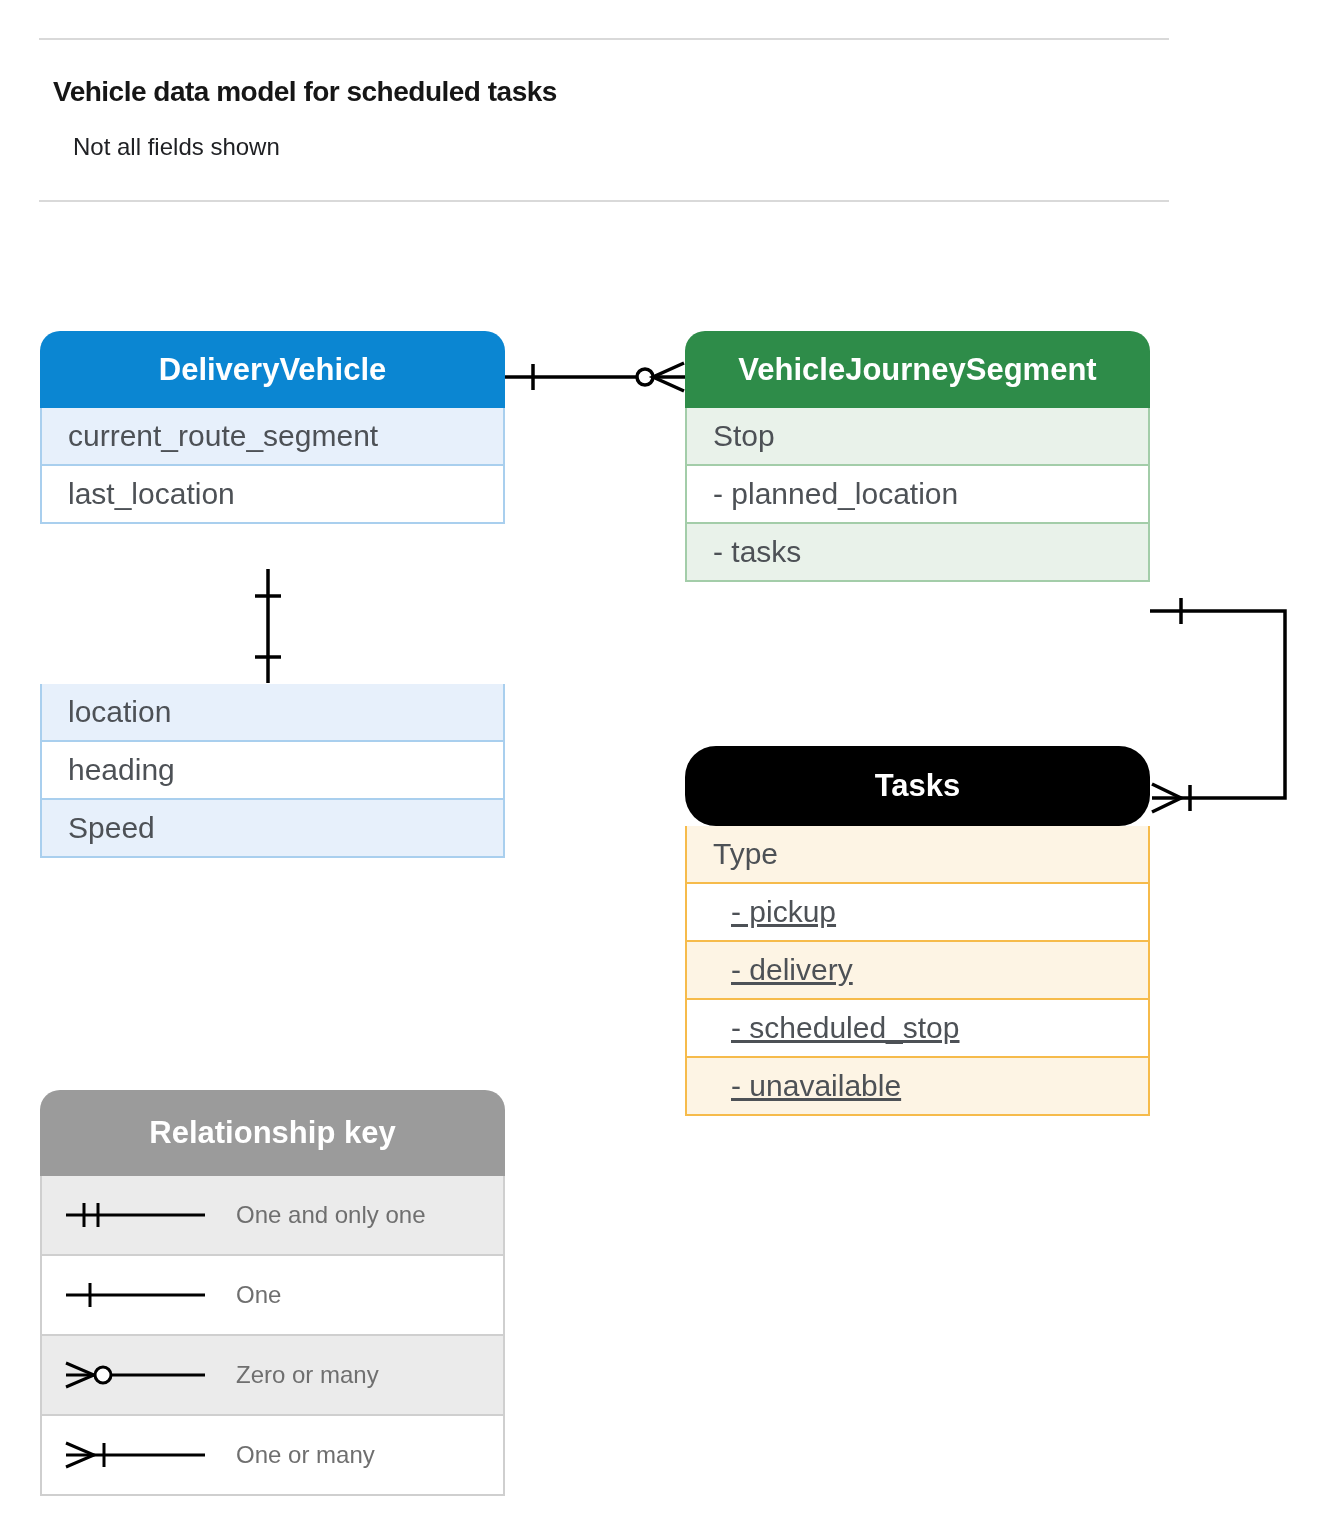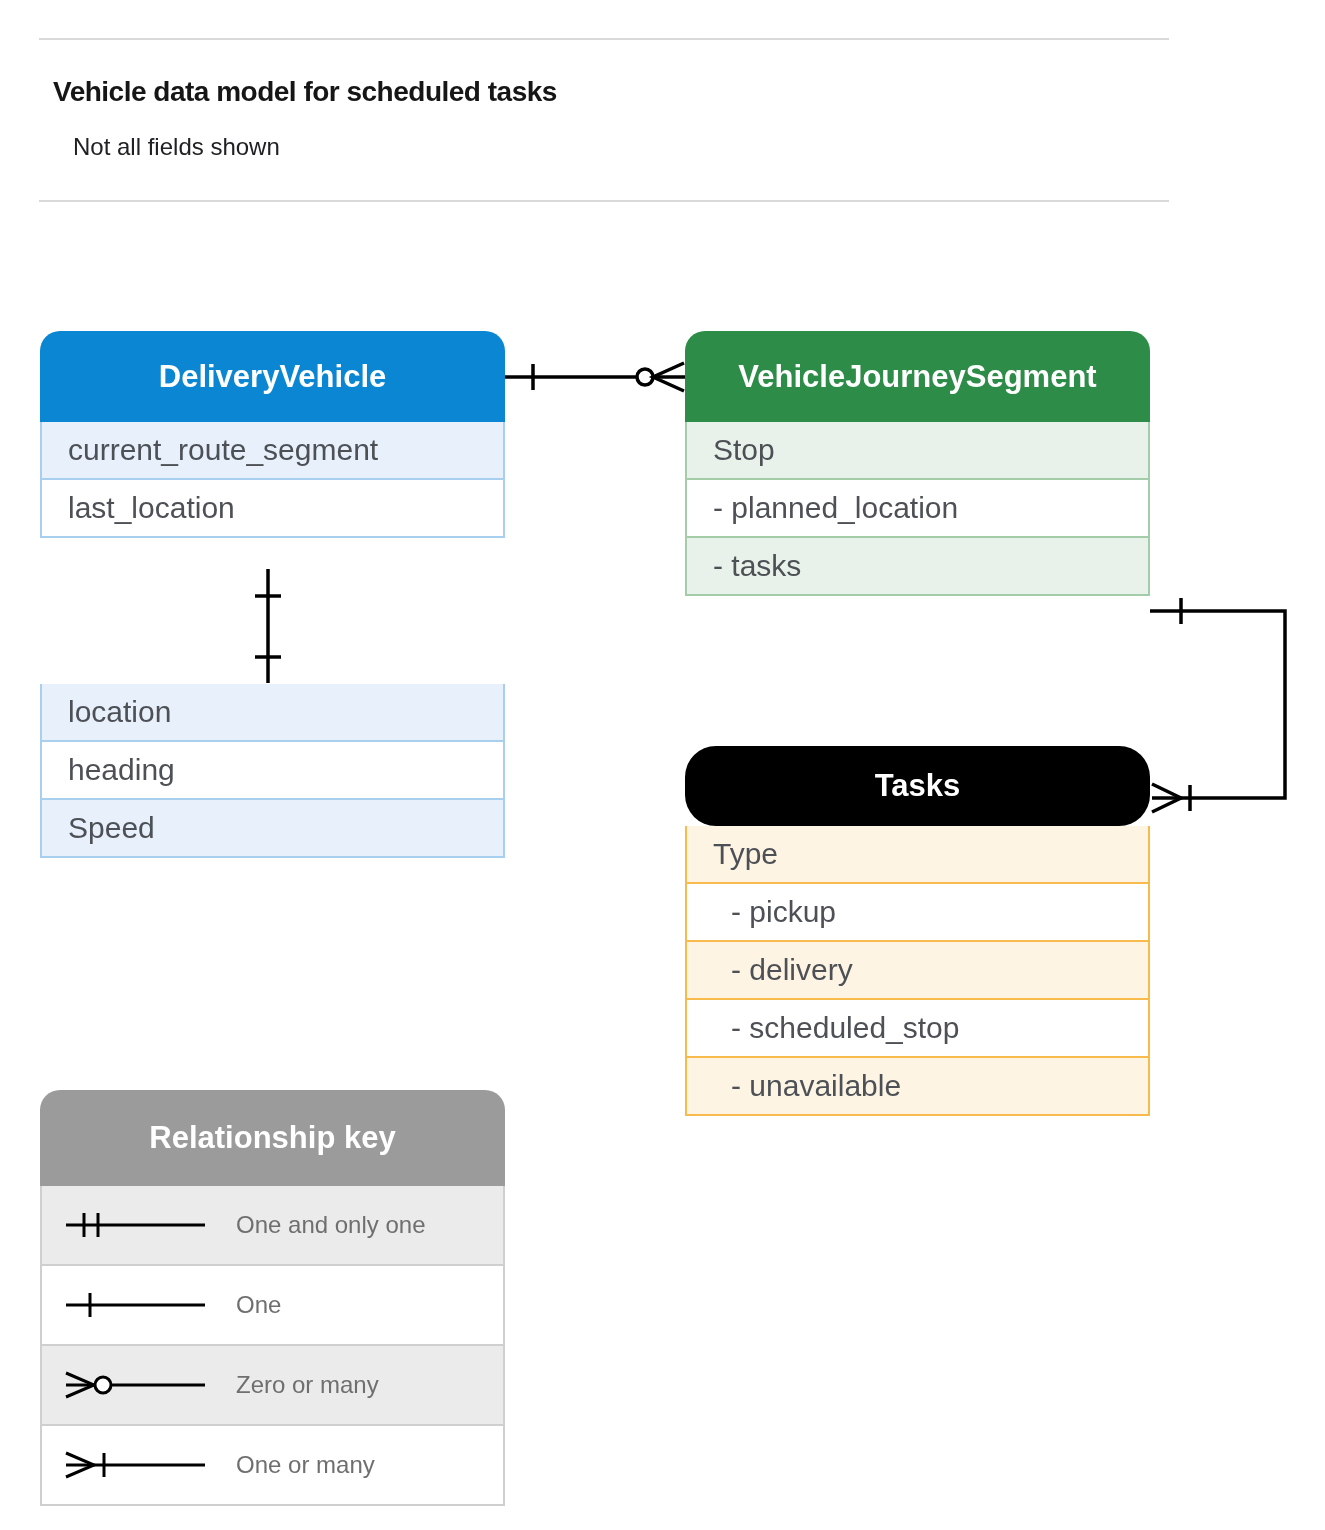--- a/index.html
+++ b/index.html
@@ -14,48 +14,48 @@
     position:absolute; left:53px; top:76px;
     font-size:28px; font-weight:bold; color:#161616; letter-spacing:-0.5px;
   }
   .page-subtitle {
     position:absolute; left:53px; top:133px;
     font-size:24px; color:#202124;margin-left:20px;
   }
 
   .entity { position:absolute; width:465px; }
   .entity-header {
-    height:91px; border-radius:20px 20px 0 0;
+    height:77px; border-radius:20px 20px 0 0;
     display:flex; align-items:center; justify-content:center;
     color:#ffffff; font-weight:bold; font-size:31px;
   }
   .entity-rows { border:2px solid var(--bd); border-top:none; background:#fff; }
   .entity-row {
     height:56px; display:flex; align-items:center;
     padding-left:26px; font-size:30px; color:#4d5156;
     border-top:2px solid var(--bd); background:#ffffff;
   }
   .entity-row:first-child { border-top:none; }
   .entity-row:nth-child(odd) { background:var(--tint); }
-  .entity-row.indent { padding-left:44px; }
+  .entity-row.indent { padding-left:44px;text-decoration:underline; }
 
   .theme-blue   { --bd:#a9cfee; }
   .theme-blue   .entity-header { background:#0b86d2; }
   .theme-blue   { --tint:#e7f0fb; }
   .theme-green  { --bd:#a3cda9; }
   .theme-green  .entity-header { background:#2e8c49; }
   .theme-green  { --tint:#e9f2ea; }
   .theme-orange { --bd:#f6bb4b; }
   .theme-orange .entity-header { background:#000000;border-radius:31px; }
   .theme-orange { --tint:#fdf4e4; }
 
   
   .key { position:absolute; left:40px; top:1090px; width:465px; }
   .key-header {
-    height:96px; border-radius:20px 20px 0 0; background:#9b9b9b;
+    height:86px; border-radius:20px 20px 0 0; background:#9b9b9b;
     display:flex; align-items:center; justify-content:center;
     color:#fff; font-weight:bold; font-size:31px;
   }
   .key-rows { border:2px solid #cfcfcf; border-top:none; background:#fff; }
   .key-row {
     height:78px; display:flex; align-items:center; gap:26px;
     padding-left:18px; border-top:2px solid #cfcfcf; background:#fff;
   }
   .key-row:first-child { border-top:none; }
   .key-row:nth-child(odd) { background:#ebebeb; }

